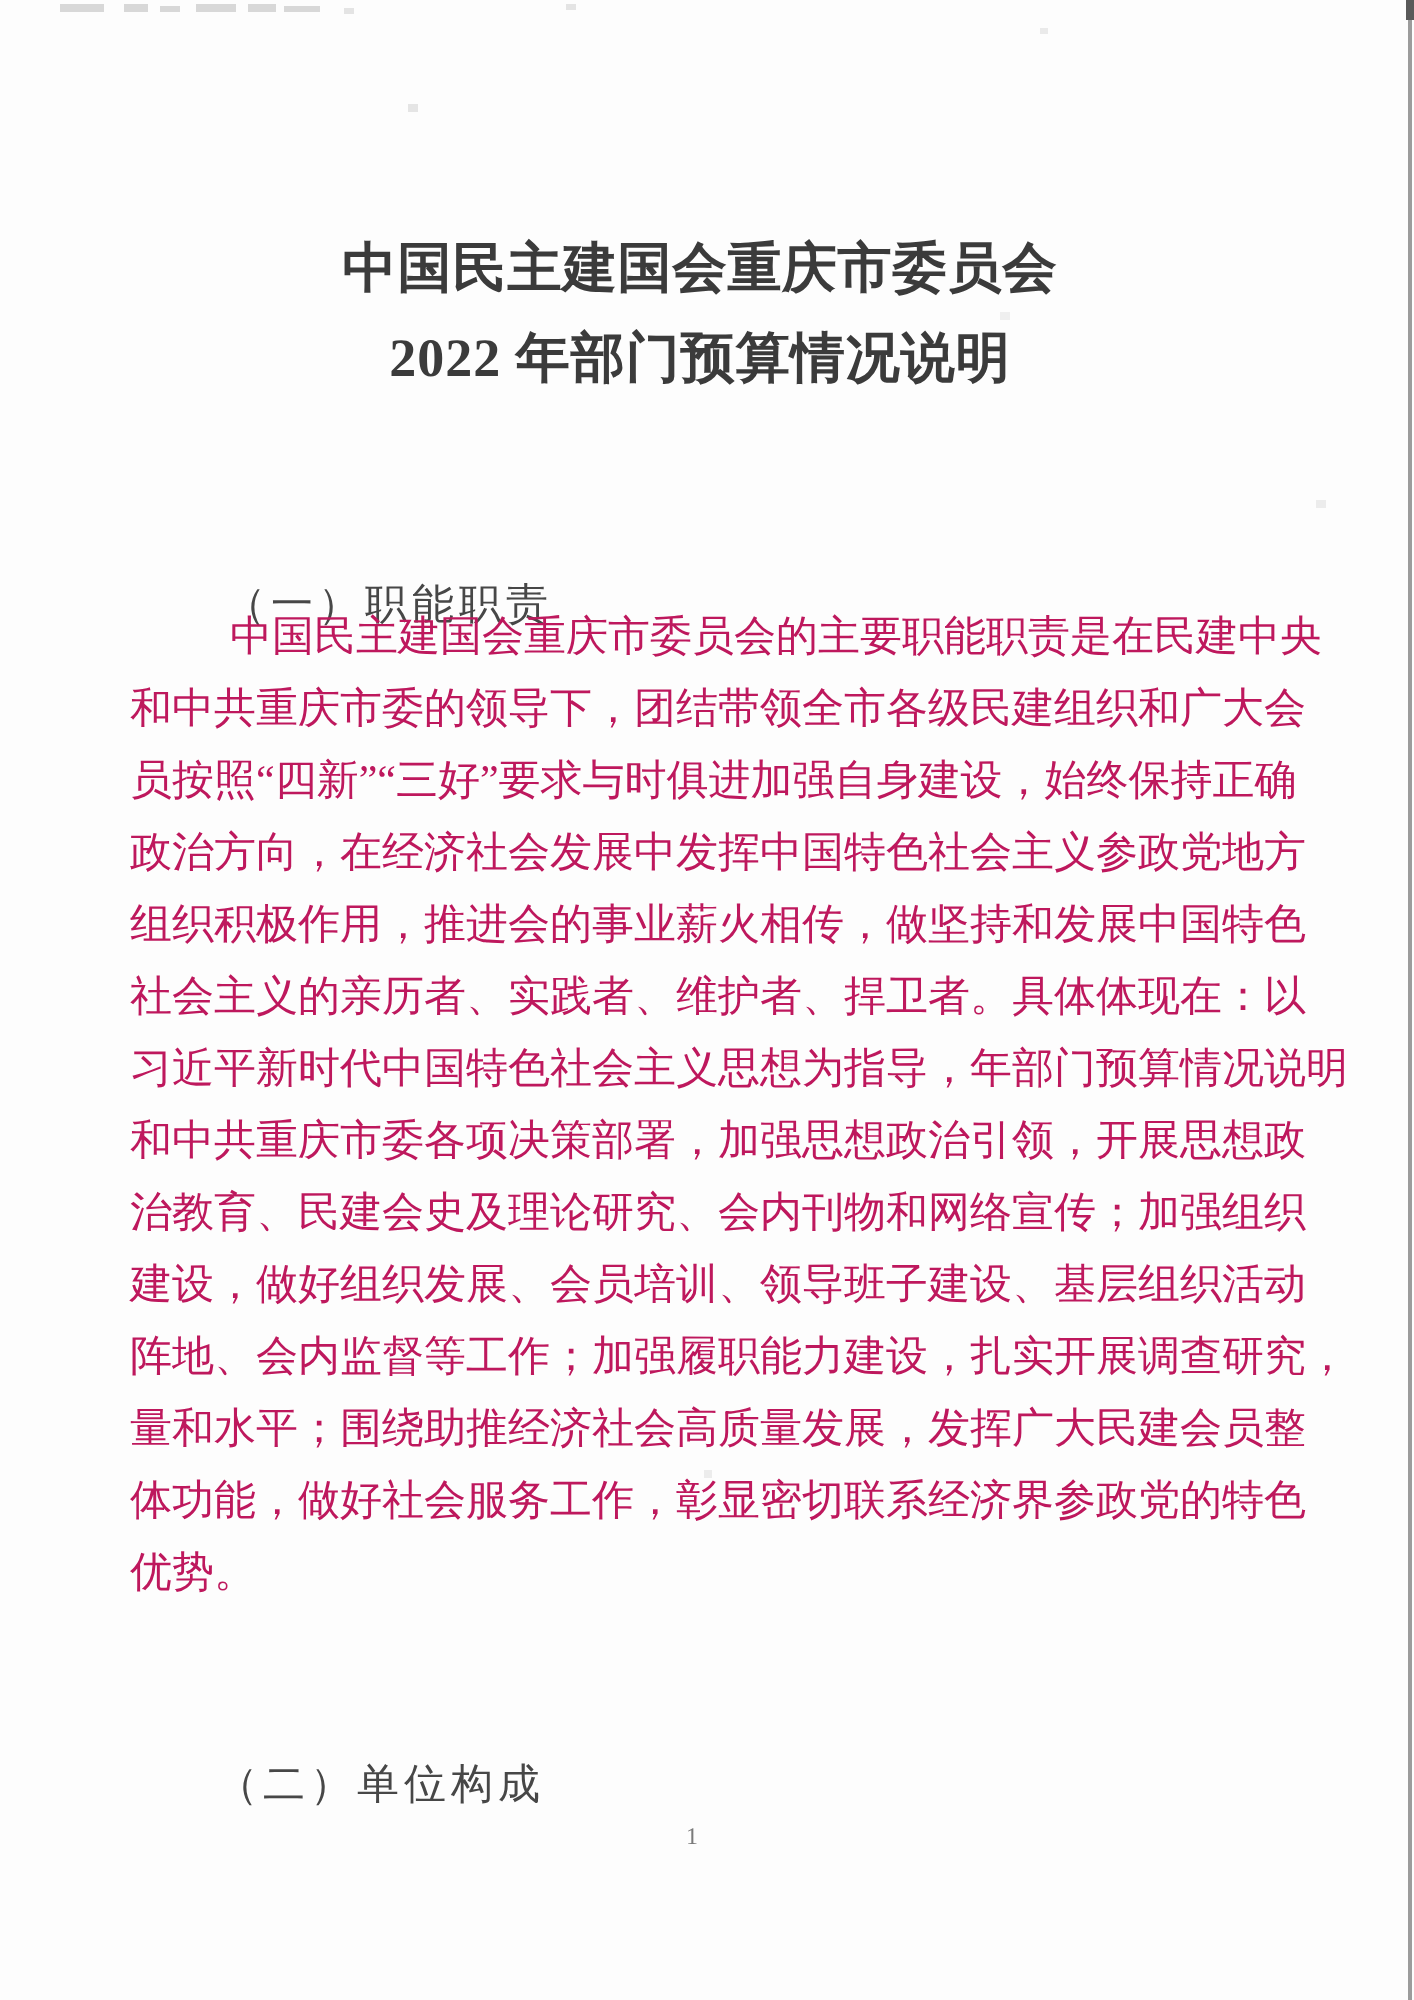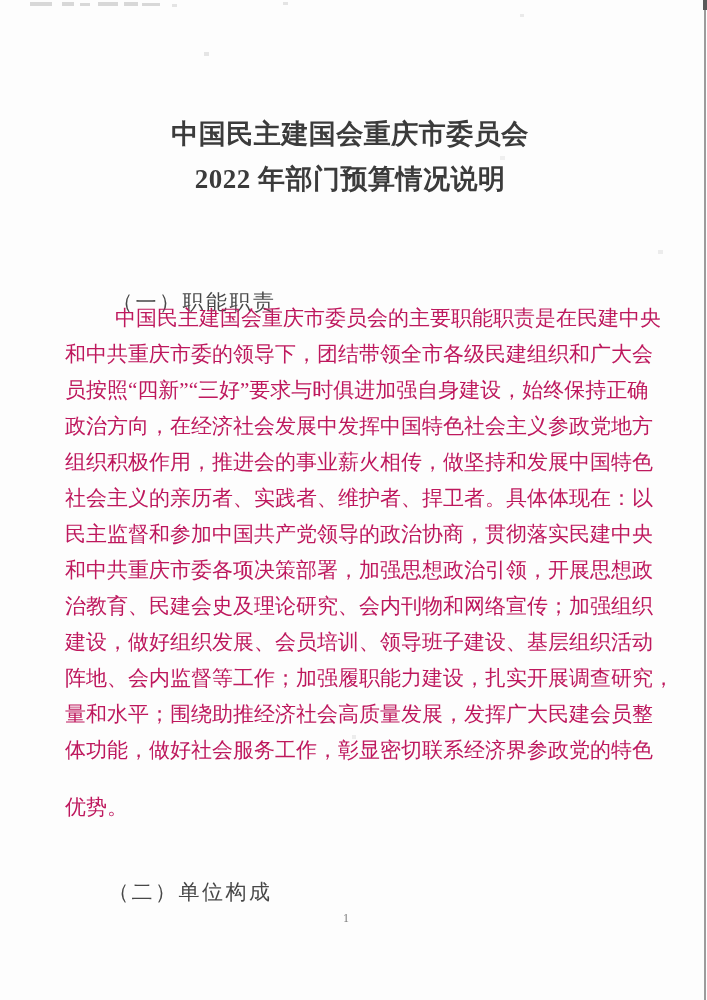--- a/index.html
+++ b/index.html
@@ -95,21 +95,20 @@
     text-justify: inter-character;
     white-space: nowrap;
   }
   .body-line.first {
     padding-left: 50px;
     width: 528px;
   }
   .body-line.last {
     text-align: left;
     text-align-last: left;
-    margin-top: 21px;
   }
   .page-number {
     position: absolute;
     left: 0;
     top: 911px;
     width: 692px;
     text-align: center;
     font-size: 12px;
     color: #7a7a7a;
   }
@@ -143,21 +142,21 @@
 
   <div class="subsection sub1">（一）职能职责</div>
 
   <div class="body-para">
     <div class="body-line first">中国民主建国会重庆市委员会的主要职能职责是在民建中央</div>
     <div class="body-line">和中共重庆市委的领导下，团结带领全市各级民建组织和广大会</div>
     <div class="body-line">员按照“四新”“三好”要求与时俱进加强自身建设，始终保持正确</div>
     <div class="body-line">政治方向，在经济社会发展中发挥中国特色社会主义参政党地方</div>
     <div class="body-line">组织积极作用，推进会的事业薪火相传，做坚持和发展中国特色</div>
     <div class="body-line">社会主义的亲历者、实践者、维护者、捍卫者。具体体现在：以</div>
-    <div class="body-line">民主监督和参加中国共产党领导的政治协商，贯彻落实民建中央</div>
+    <div class="body-line">习近平新时代中国特色社会主义思想为指导，年部门预算情况说明</div>
     <div class="body-line">和中共重庆市委各项决策部署，加强思想政治引领，开展思想政</div>
     <div class="body-line">治教育、民建会史及理论研究、会内刊物和网络宣传；加强组织</div>
     <div class="body-line">建设，做好组织发展、会员培训、领导班子建设、基层组织活动</div>
     <div class="body-line">阵地、会内监督等工作；加强履职能力建设，扎实开展调查研究，</div>
     <div class="body-line">量和水平；围绕助推经济社会高质量发展，发挥广大民建会员整</div>
     <div class="body-line">体功能，做好社会服务工作，彰显密切联系经济界参政党的特色</div>
     <div class="body-line last">优势。</div>
   </div>
 
   <div class="subsection sub2">（二）单位构成</div>

